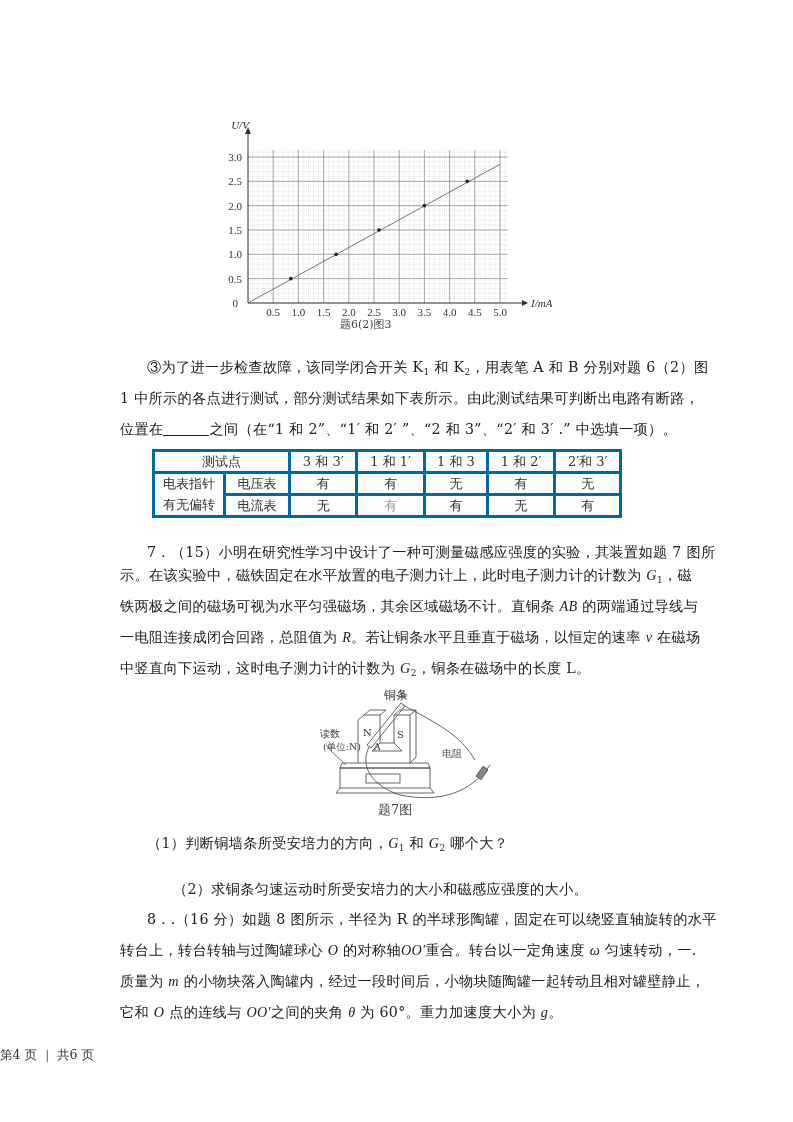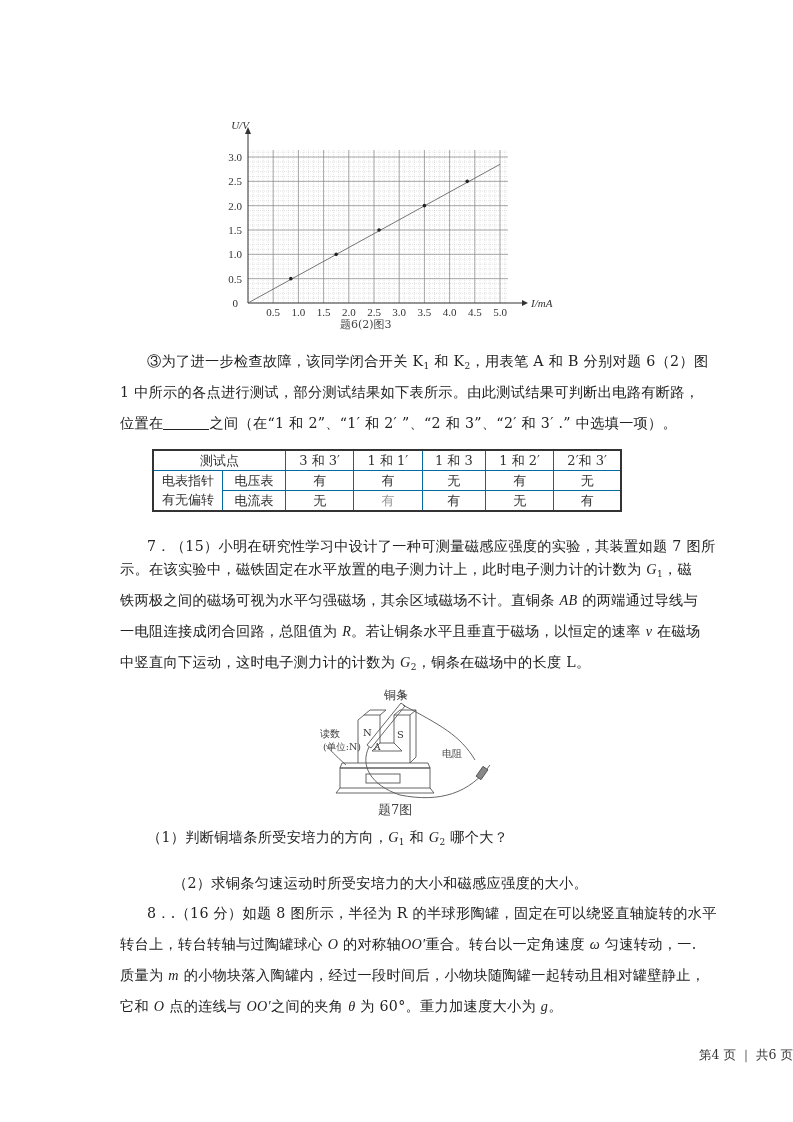--- a/index.html
+++ b/index.html
@@ -1,28 +1,28 @@
 <!DOCTYPE html>
 <html><head>
 <meta charset="utf-8">
 <style>
   html, body { margin:0; padding:0; background:#ffffff; }
   body { width:793px; height:1122px; position:relative; overflow:hidden;
          font-family:"DejaVu Serif","Liberation Serif",serif; color:#222; }
   .abs { position:absolute; }
-  .line { position:absolute; font-size:14.2px; line-height:16px; white-space:nowrap; letter-spacing:0.3px; }
+  .line { position:absolute; font-size:14.2px; line-height:28px; white-space:nowrap; letter-spacing:0.3px; }
   .it { font-style:italic; font-family:"Liberation Serif",serif; }
   sub { font-size:9px; vertical-align:-3px; }
   .blank { display:inline-block; width:46px; border-bottom:1px solid #222; height:14px; vertical-align:-2px; }
   table.res { position:absolute; left:152px; top:449px; width:470px; border-collapse:collapse;
               font-size:13px; color:#333; }
-  table.res td { border:1px solid #0369a1; text-align:center; height:19px; padding:0; }
+  table.res td { border:3px solid #0369a1; text-align:center; height:19px; padding:0; }
   table.res { border:2px solid #333; }
   .caption { position:absolute; font-size:11px; color:#444; }
-  .pagefoot { position:absolute; left:0; width:793px; top:1047px; text-align:right; font-size:12.5px; color:#333; }
+  .pagefoot { position:absolute; left:0; width:793px; top:1047px; text-align:left; font-size:12.5px; color:#333; }
 </style>
 </head>
 <body>
 
 <div class="abs" style="left:220px;top:110px;width:340px;height:230px;">
   <svg id="chart-svg" width="340" height="230" viewBox="0 0 340 230" style="position:absolute;left:0;top:0;">
     <g id="grid-minor">
         <line x1="28" y1="40" x2="28" y2="193" stroke="#bbb" stroke-width="0.4" stroke-dasharray="1,1"></line>
         <line x1="33.04" y1="40" x2="33.04" y2="193" stroke="#bbb" stroke-width="0.4" stroke-dasharray="1,1"></line>
         <line x1="38.08" y1="40" x2="38.08" y2="193" stroke="#bbb" stroke-width="0.4" stroke-dasharray="1,1"></line>

